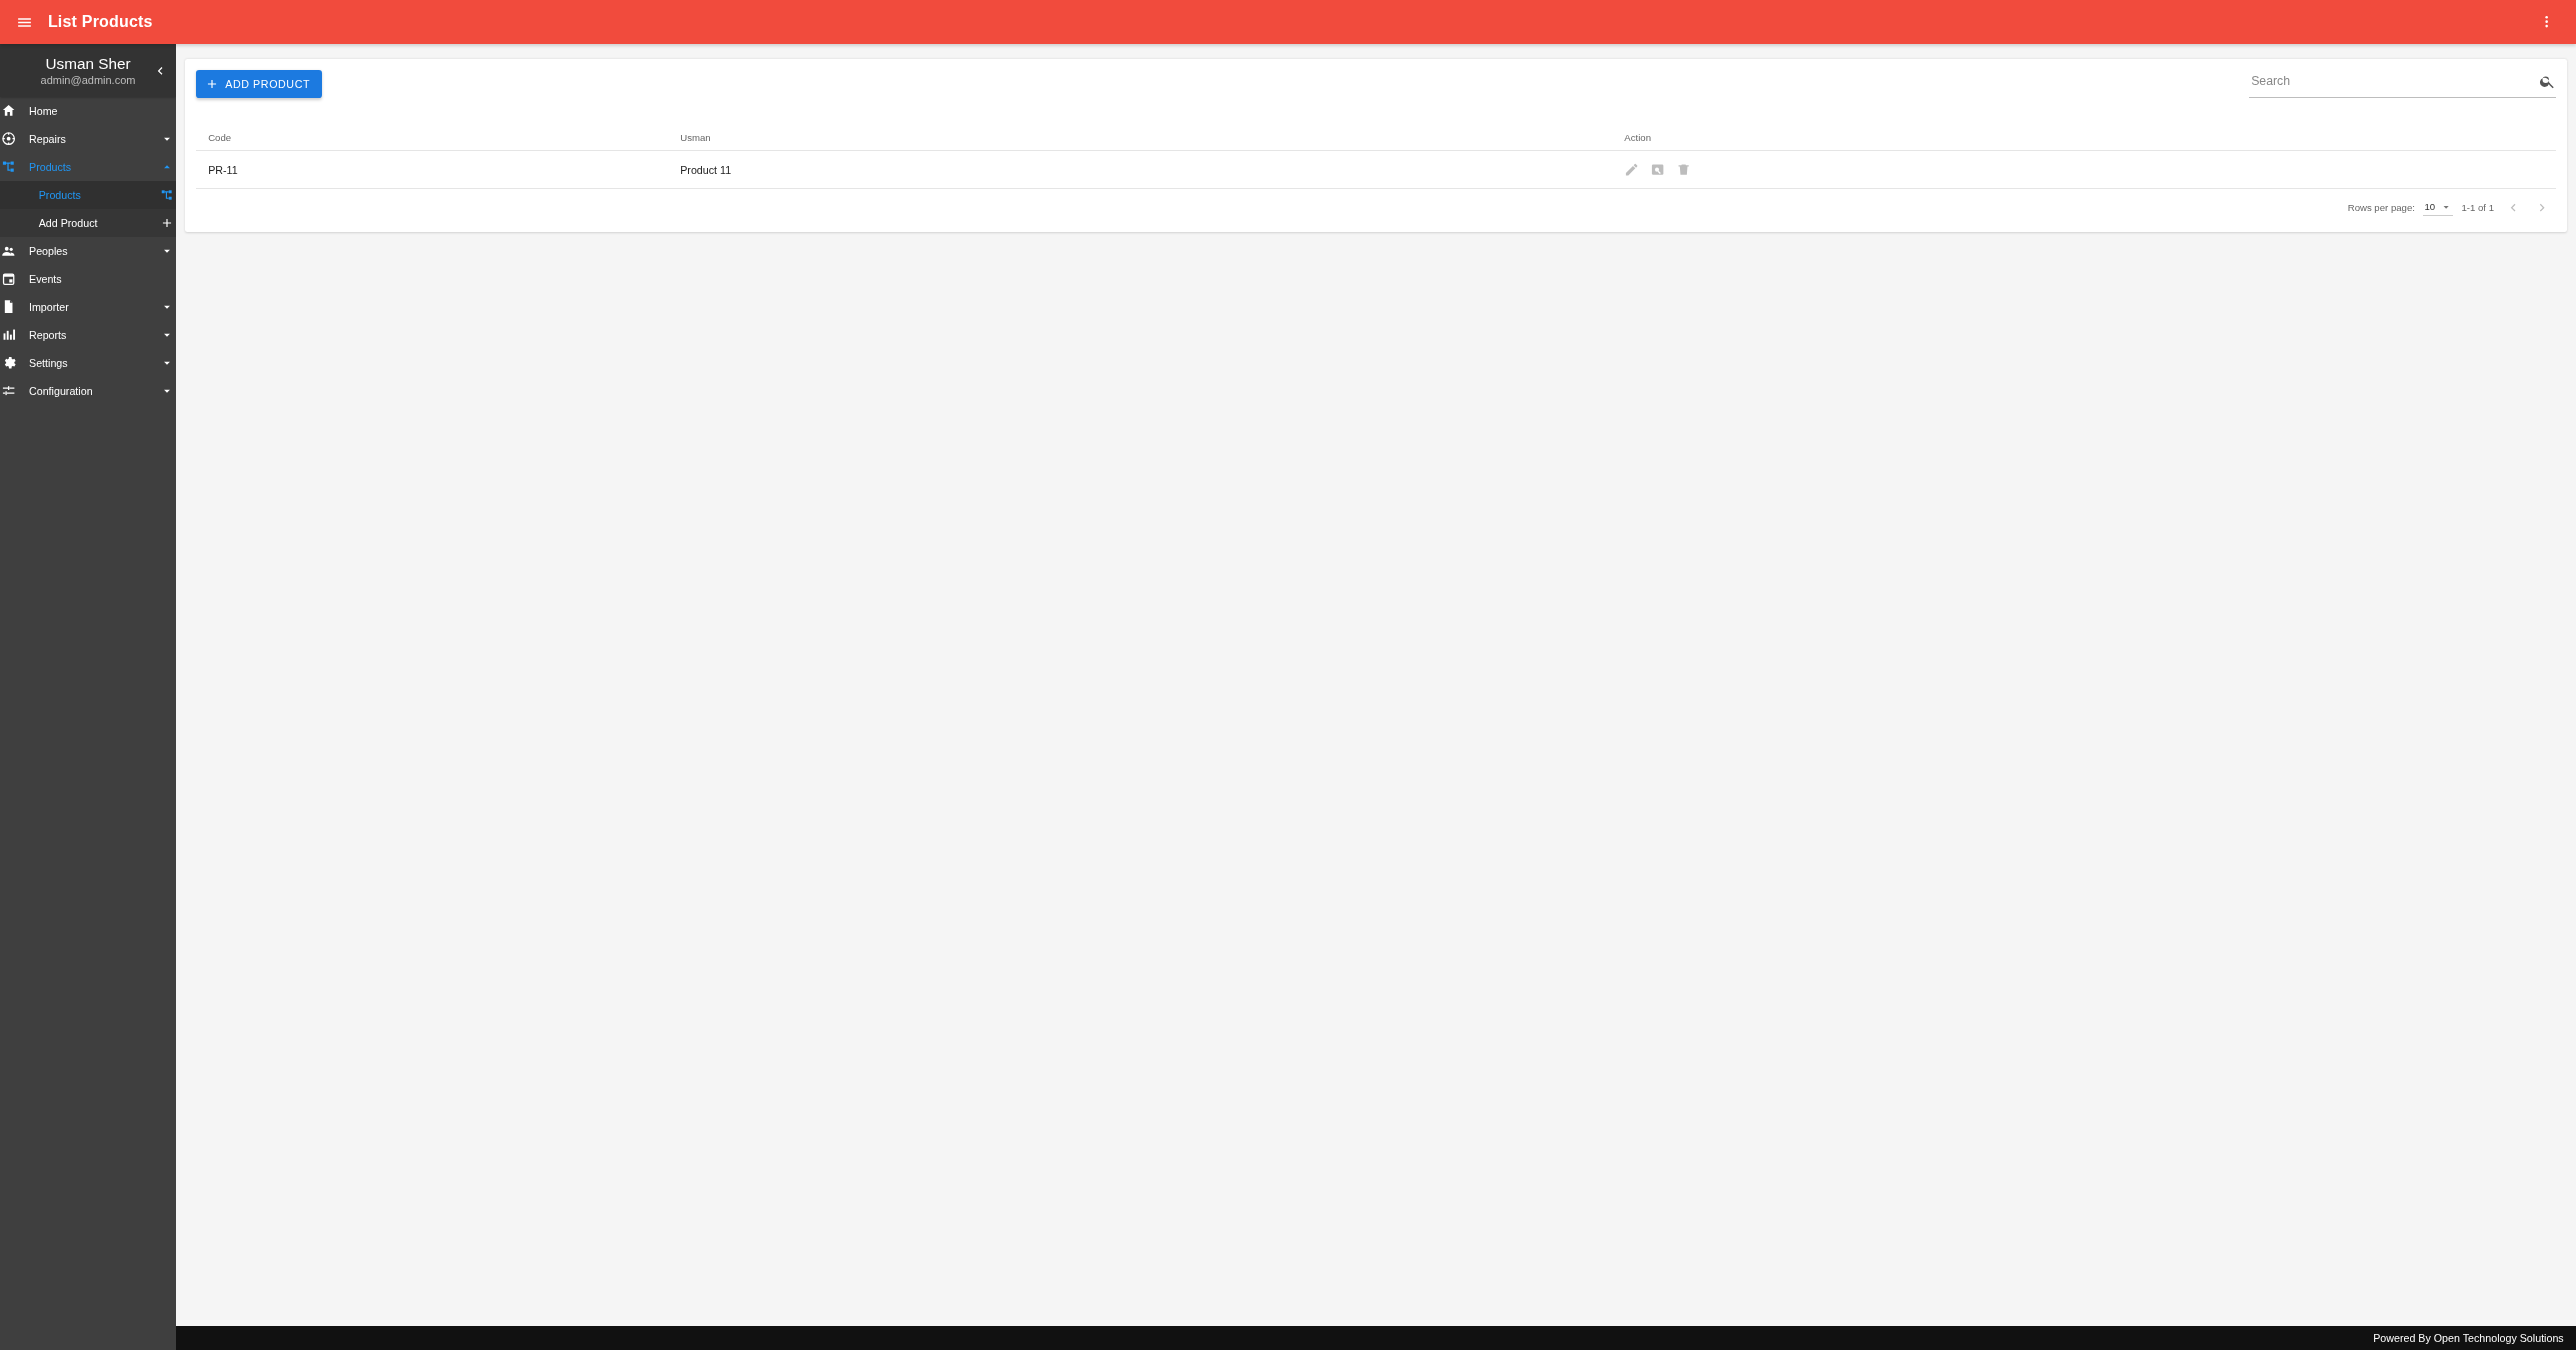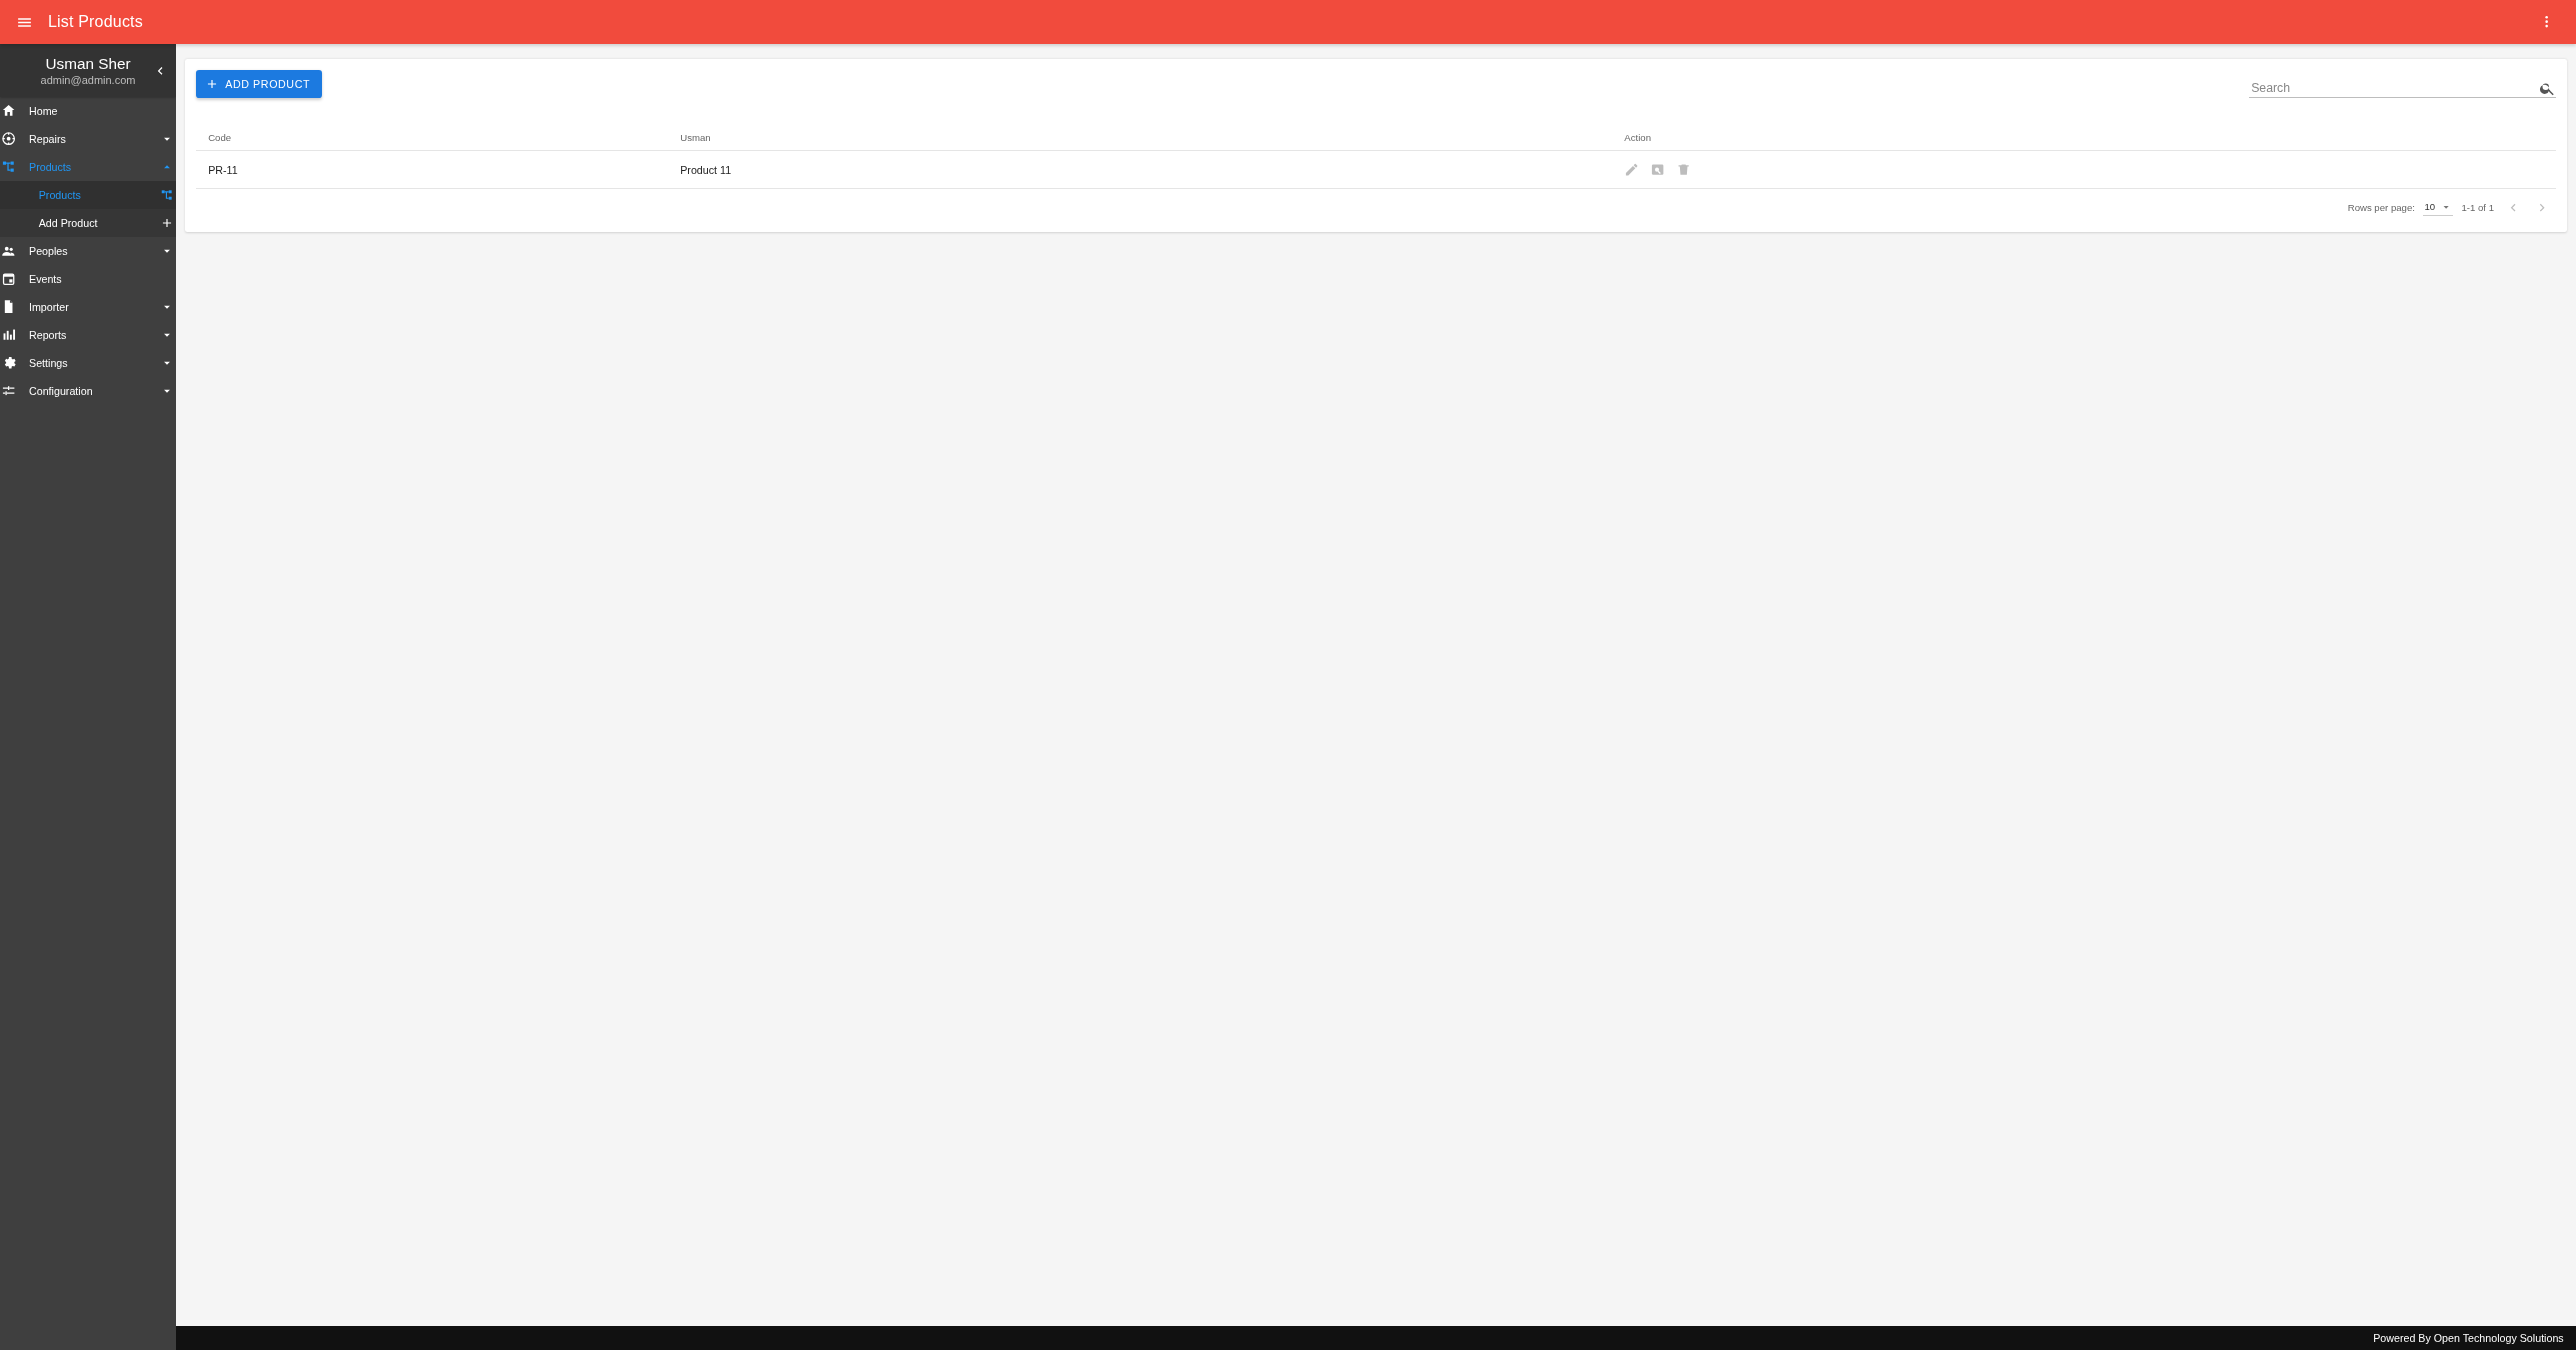--- a/index.html
+++ b/index.html
@@ -26,21 +26,21 @@
     position: fixed; top:0; left:0; right:0;
     height: 44px;
     background: var(--brand);
     color:#fff;
     display:flex; align-items:center;
     padding: 0 14px 0 9.2px;
     z-index: 20;
     box-shadow: 0 1.5px 3.1px rgba(0,0,0,.15);
   }
   .appbar .hamburger{ width:31px; height:31px; border-radius:50%; display:flex; align-items:center; justify-content:center; cursor:pointer;}
-  .appbar .title{ font-size:16px; font-weight:400; margin-left:7.7px; letter-spacing:0.2px; }
+  .appbar .title{ font-size:16px; font-weight:700; margin-left:7.7px; letter-spacing:0.2px; }
   .appbar .spacer{ flex:1; }
   .appbar .kebab{ width:31px; height:31px; display:flex;align-items:center;justify-content:center;cursor:pointer;border-radius:50%; }
 
   
   .sidebar{
     position:fixed; top:44px; left:0; bottom:0;
     width:176px;
     background: var(--sidebar);
     color:#fff;
     overflow-y:auto;
@@ -107,21 +107,21 @@
     display:inline-flex; align-items:center; gap:6.1px;
     cursor:pointer;
     box-shadow:0 1.5px 3.1px rgba(0,0,0,.2);
   }
   .add-btn svg{fill:#fff;}
   .card-header .spacer{flex:1;}
   .search-field{
     width:307px;
     display:flex; align-items:center;
     border-bottom:0.8px solid #bdbdbd;
-    padding-bottom:0;
+    padding-bottom:7px;
   }
   .search-field input{
     flex:1; border:none; outline:none;
     font-size:12.3px; color:#333;
     background:transparent;
   }
   .search-field input::placeholder{color:#888;}
   .search-field .mag{ color:#555; }
 
   

